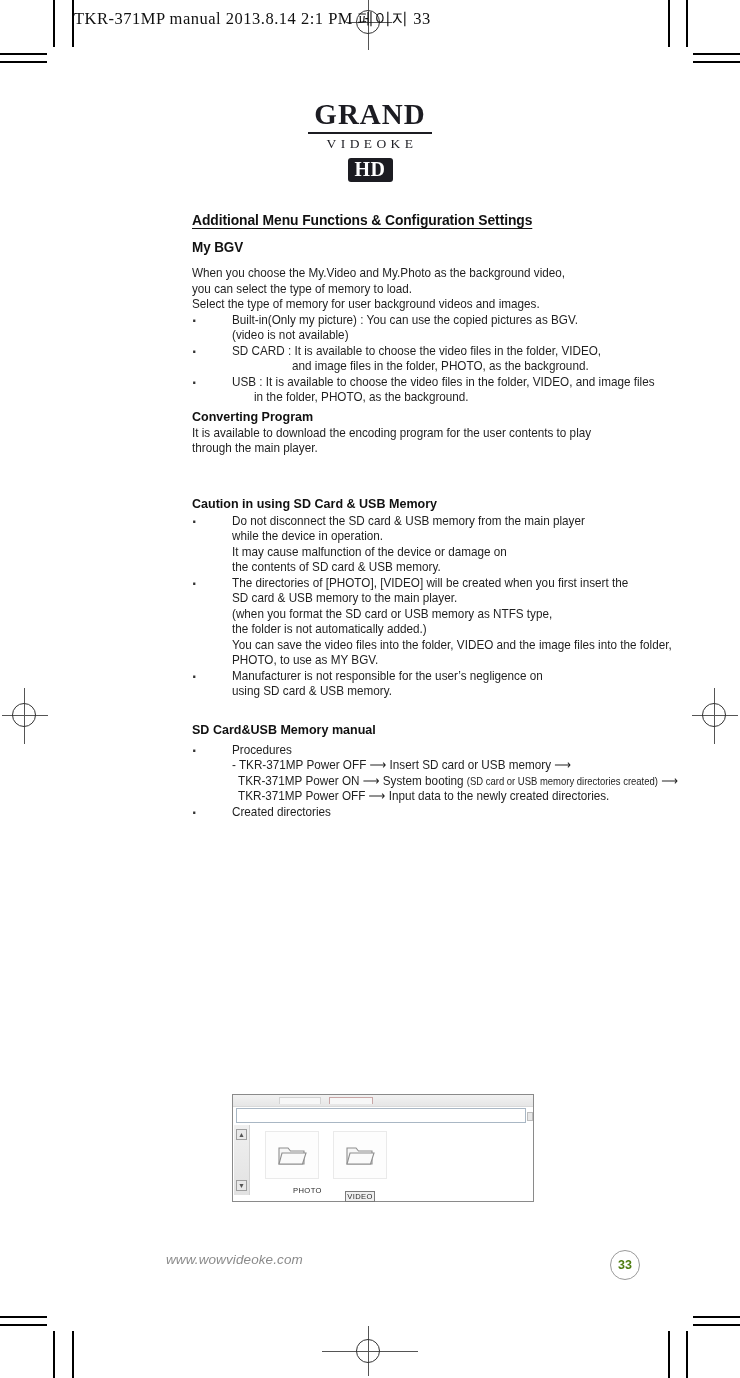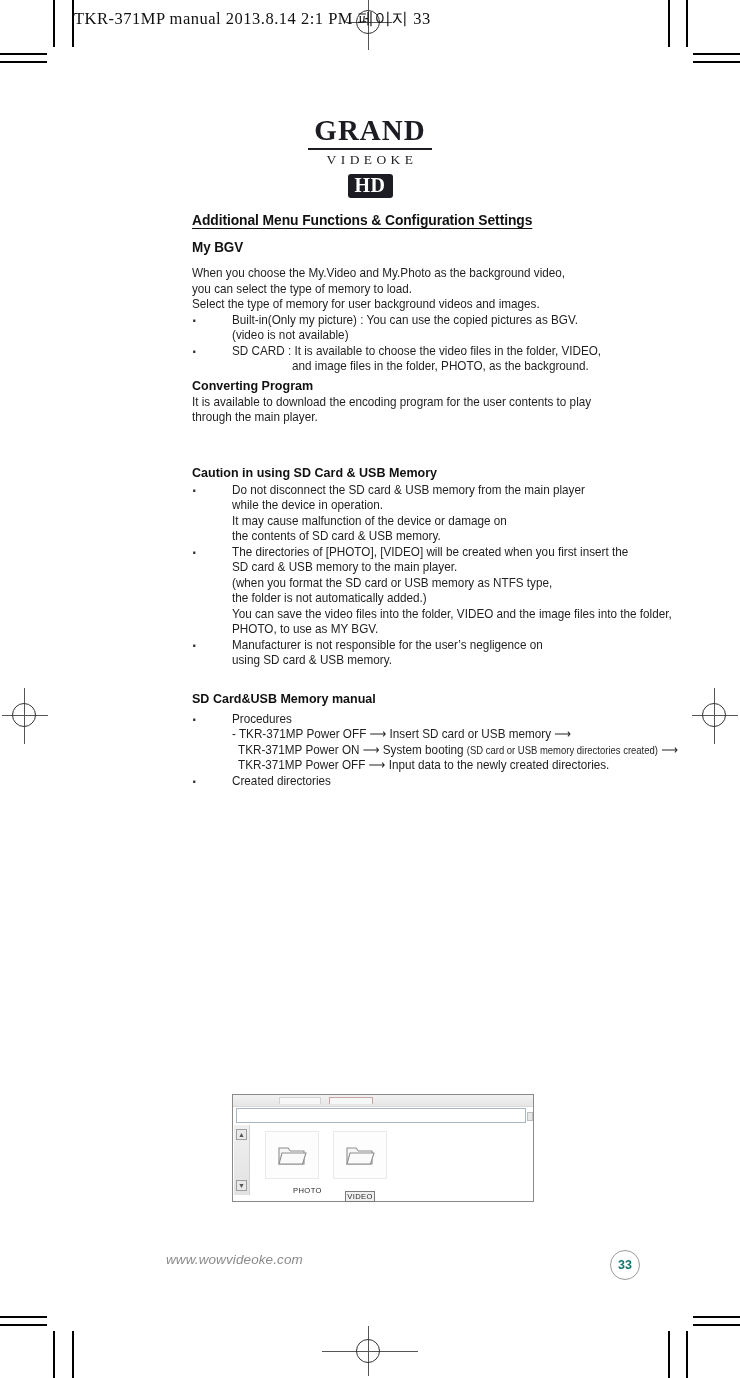--- a/index.html
+++ b/index.html
@@ -24,21 +24,21 @@
 
   
   .slug {
     position:absolute; left:74px; top:8px;
     font-family: "Liberation Serif", serif;
     font-size: 16.5px; letter-spacing: 0.5px; color:#111;
     white-space: nowrap;
   }
 
   
-  .logo { position:absolute; left:0; right:0; top:116px; text-align:center; }
+  .logo { position:absolute; left:0; right:0; top:100px; text-align:center; }
   .logo .grand {
     font-family: "Liberation Serif", serif;
     font-weight: bold;
     font-size: 29px;
     letter-spacing: 1px;
     color:#1c1c22;
     line-height: 1;
   }
   .logo .rule {
     width: 124px; height: 2px; background:#1c1c22;
@@ -209,21 +209,21 @@
     font-family:"Liberation Sans", sans-serif;
     font-style: italic;
     font-size: 13.5px;
     color:#8b8b8b;
     letter-spacing: 0.1px;
   }
   .pagenum {
     position:absolute; left:610px; top:1250px;
     width:30px; height:30px; border-radius:50%;
     border:1.3px solid #9a9a9a;
-    color:#0f766e; font-weight:bold; font-size:12.5px;
+    color:#4d7c0f; font-weight:bold; font-size:12.5px;
     display:flex; align-items:center; justify-content:center;
     font-family:"Liberation Sans", sans-serif;
   }
 </style>
 </head>
 <body>
 
 <div class="mark" style="left:53px;top:0;width:1.6px;height:47px;"></div>
 <div class="mark" style="left:0;top:53px;width:47px;height:1.6px;"></div>
 <div class="mark" style="left:72px;top:0;width:1.6px;height:47px;"></div>
@@ -294,20 +294,25 @@
     <div class="t bt">Built-in(Only my picture) : You can use the copied pictures as BGV.</div>
     <div class="t bt">(video is not available)</div>
   </div>
 
   <div class="row">
     <span class="bullet"></span>
     <div class="t bt">SD CARD : It is available to choose the video files in the folder, VIDEO,</div>
     <div class="t ind3">and image files in the folder, PHOTO, as the background.</div>
   </div>
 
+  <div class="row">
+    <span class="bullet"></span>
+    <div class="t bt">USB : It is available to choose the video files in the folder, VIDEO, and image files</div>
+    <div class="t" style="margin-left:62px;">in the folder, PHOTO, as the background.</div>
+  </div>
 
   <div style="height:3px;"></div>
   <div class="h3">Converting Program</div>
   <div style="height:2px;"></div>
   <div class="t">It is available to download the encoding program for the user contents to play</div>
   <div class="t">through the main player.</div>
 
   <div style="height:28px;"></div>
   <div class="gap-m"></div>
 

